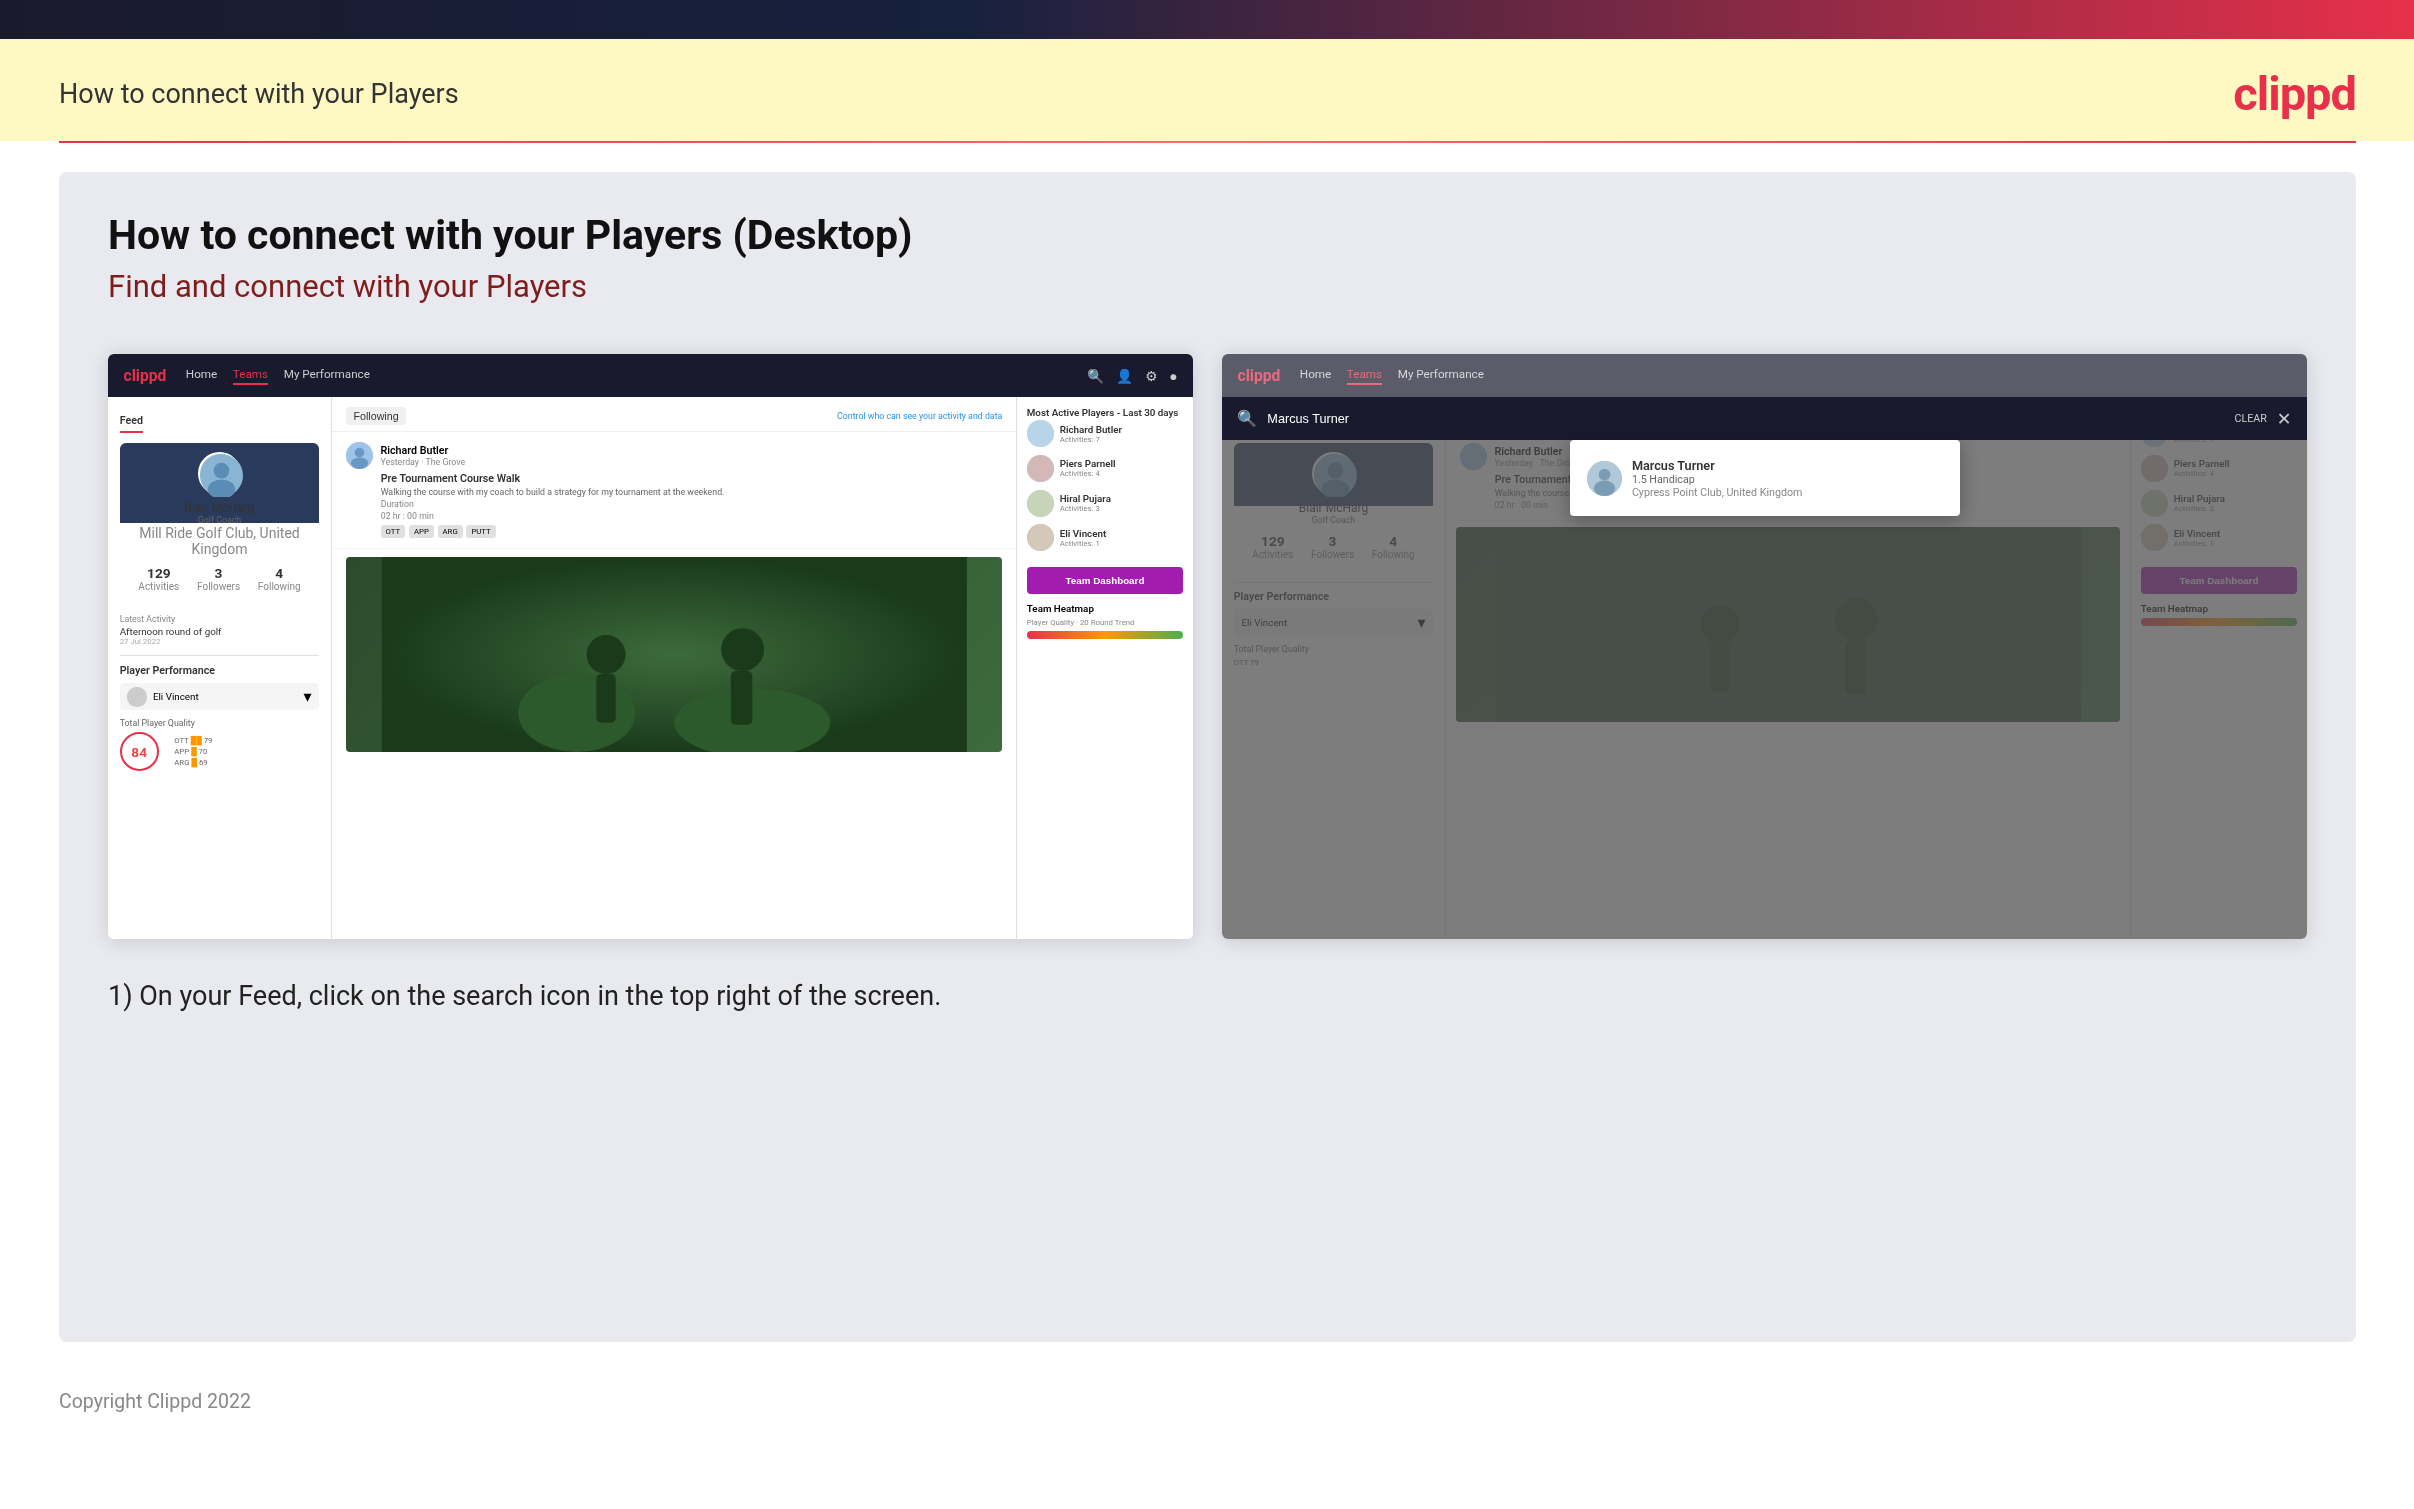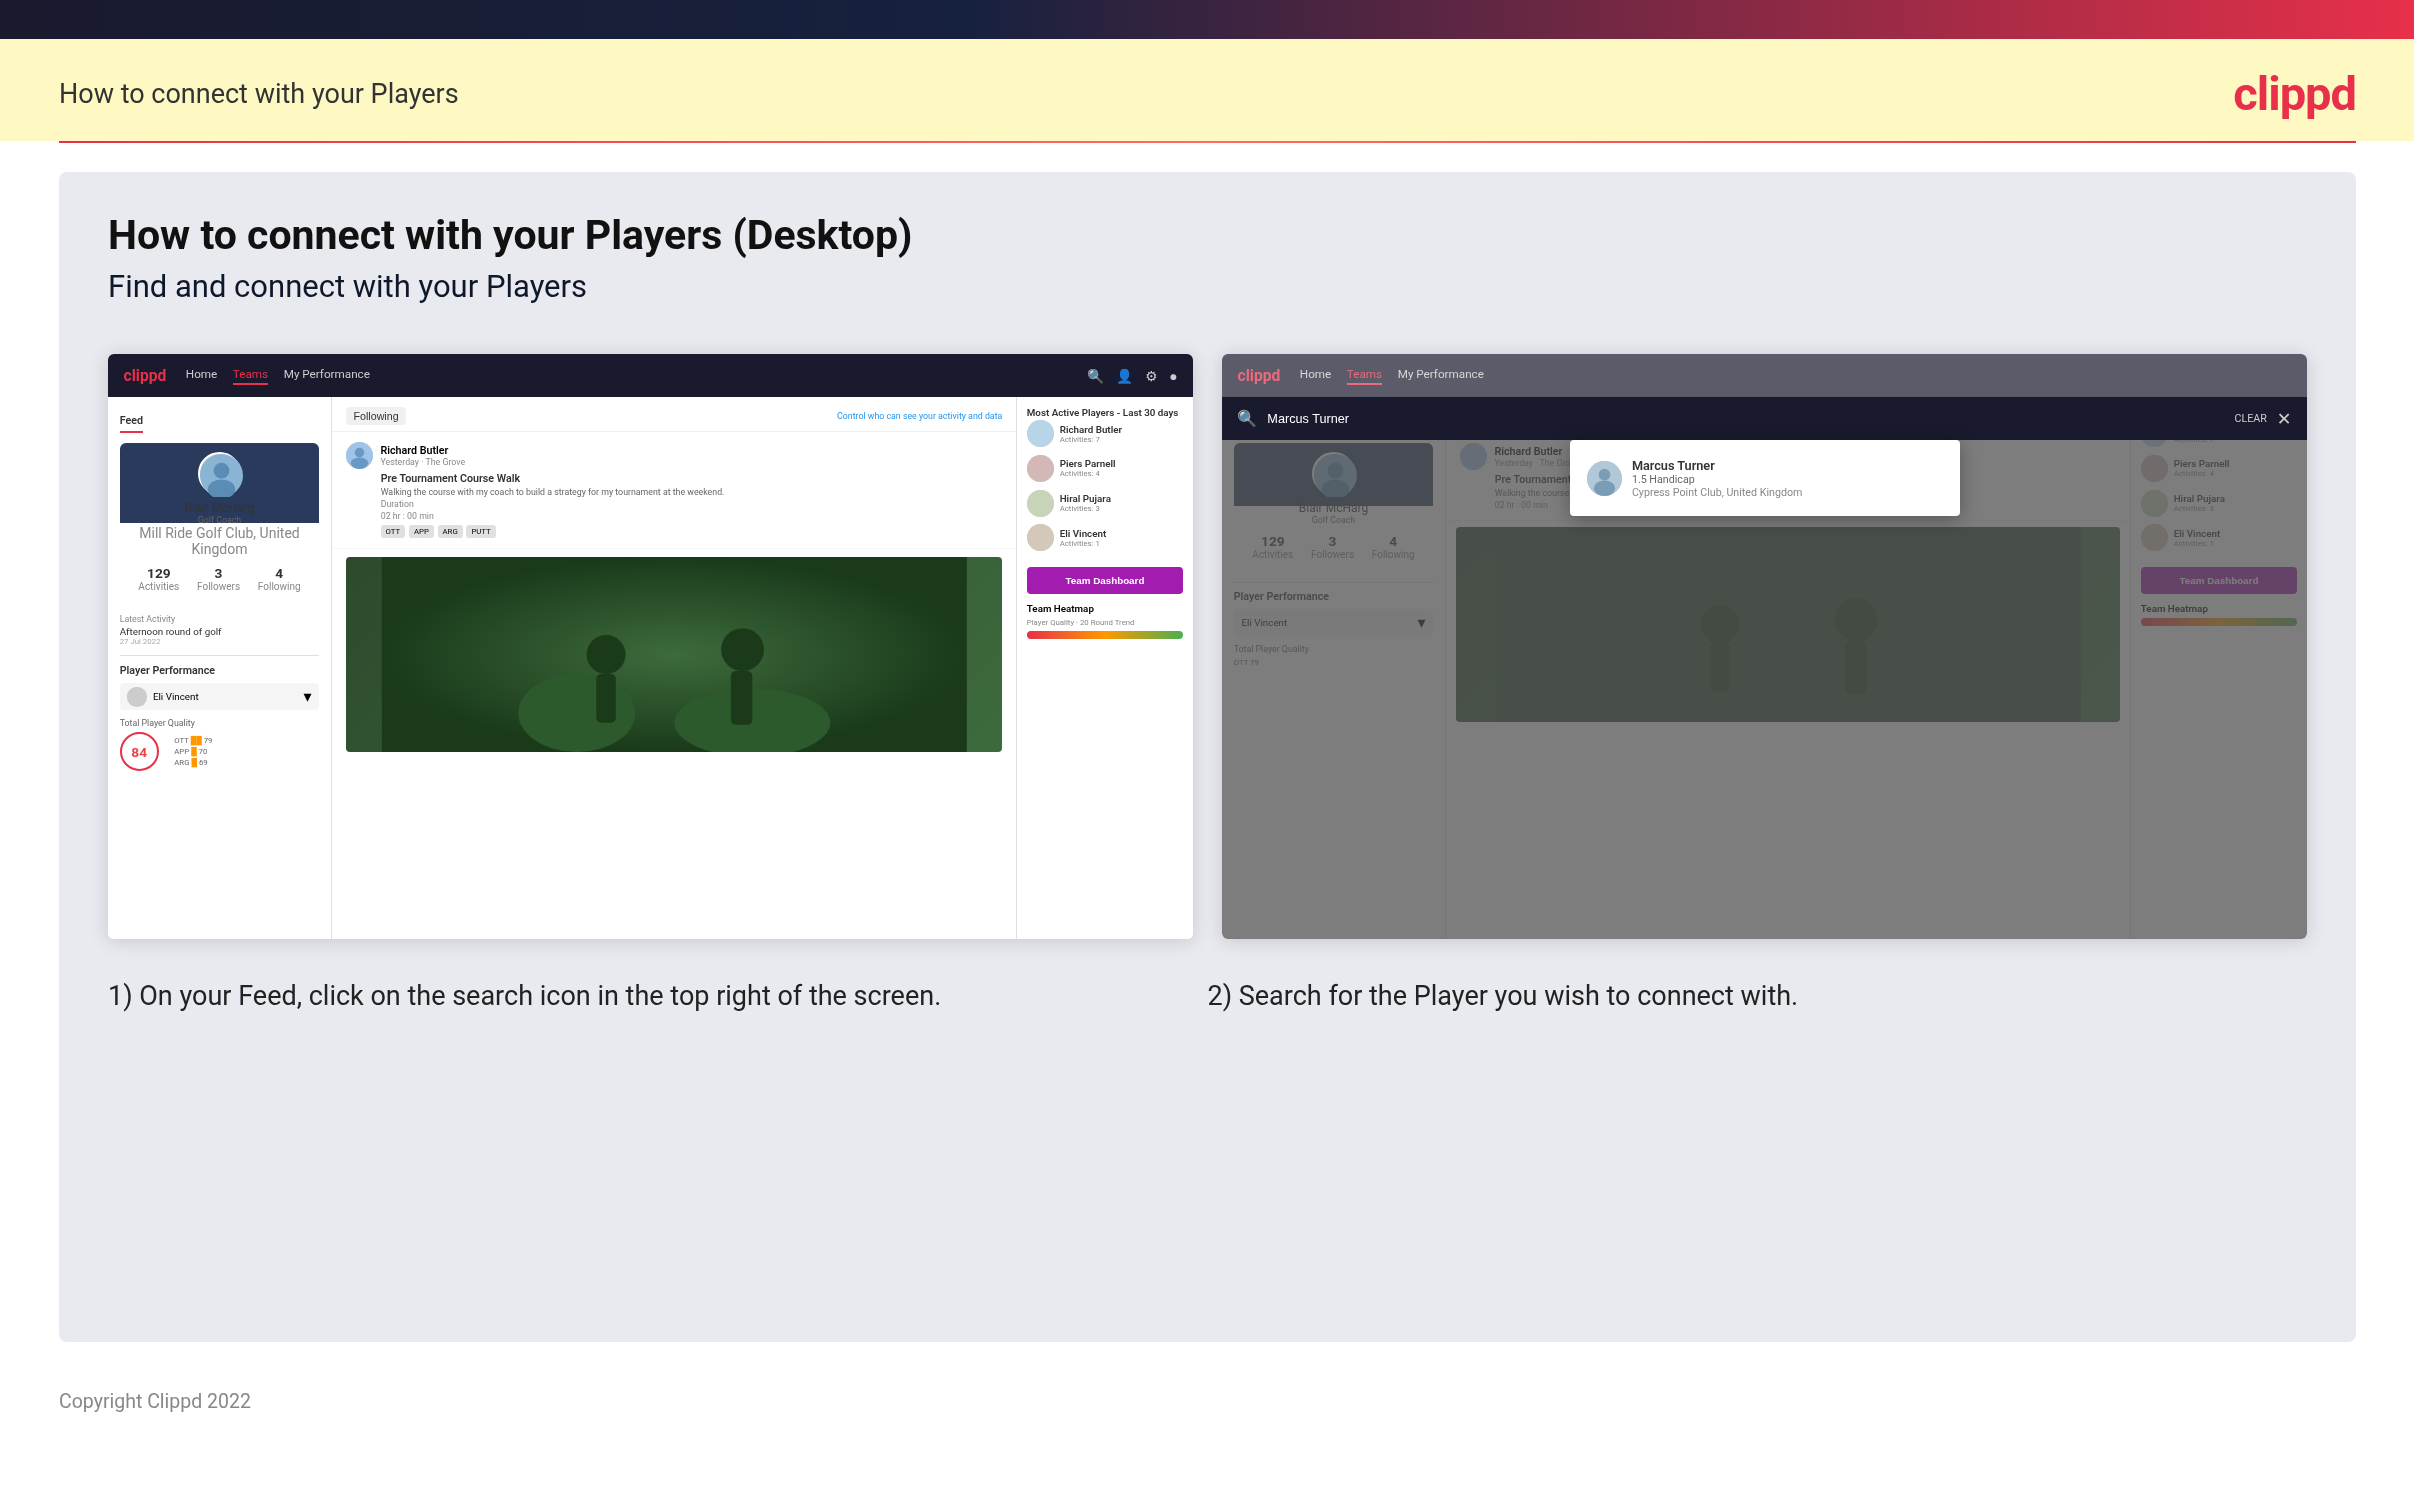--- a/index.html
+++ b/index.html
@@ -57,21 +57,21 @@
 
     .main-heading {
       font-size: 41px;
       font-weight: 700;
       color: #111;
       margin-bottom: 9.8px;
     }
 
     .main-subheading {
       font-size: 31px;
-      color: #0f172a;
+      color: #7f1d1d;
       font-weight: 400;
       margin-bottom: 49px;
     }
 
     
     .screenshots-row {
       display: flex;
       gap: 29px;
       margin-bottom: 39px;
     }
@@ -935,20 +935,19 @@
               </div>
             </div>
           </div>
         </div>
       </div>
     </div>
   </div>
 
   <div class="caption-row">
     <div class="caption">1) On your Feed, click on the search icon in the top right of the screen.</div>
-    <div class="caption">2) Search for the Player you wish to connect with.</div>
   </div>
 </div>
 
 <div class="footer">
   <span>Copyright Clippd 2022</span>
 </div>
 
 
 </body></html>

